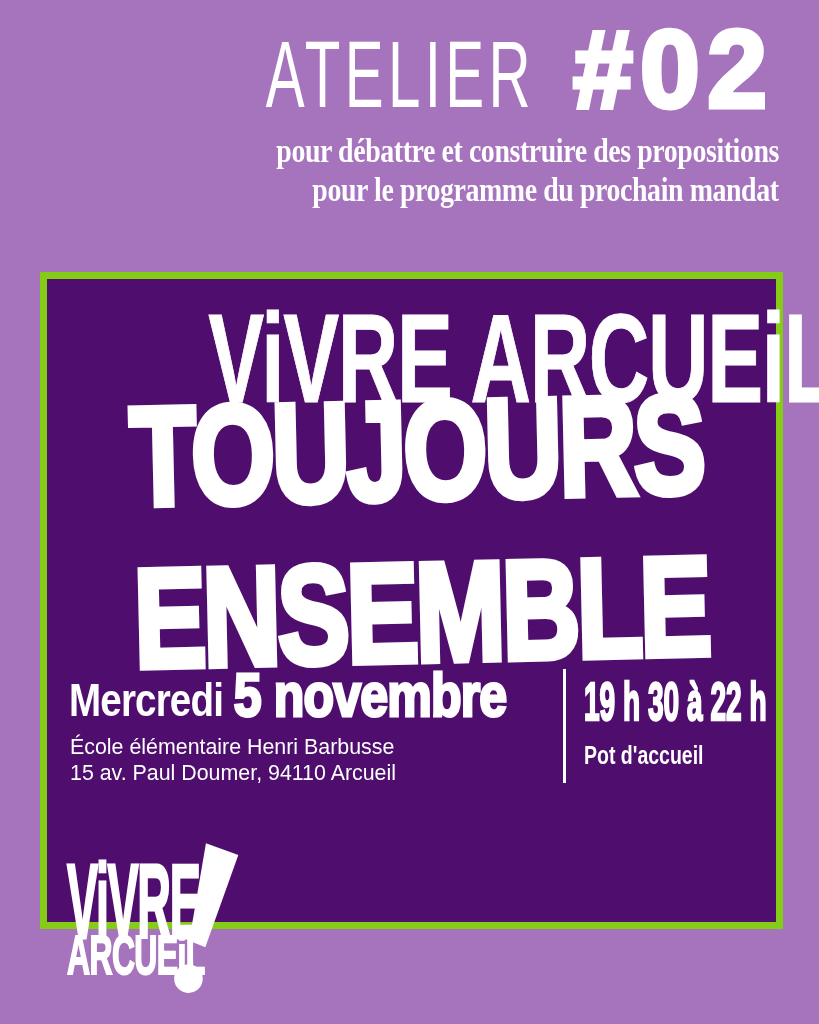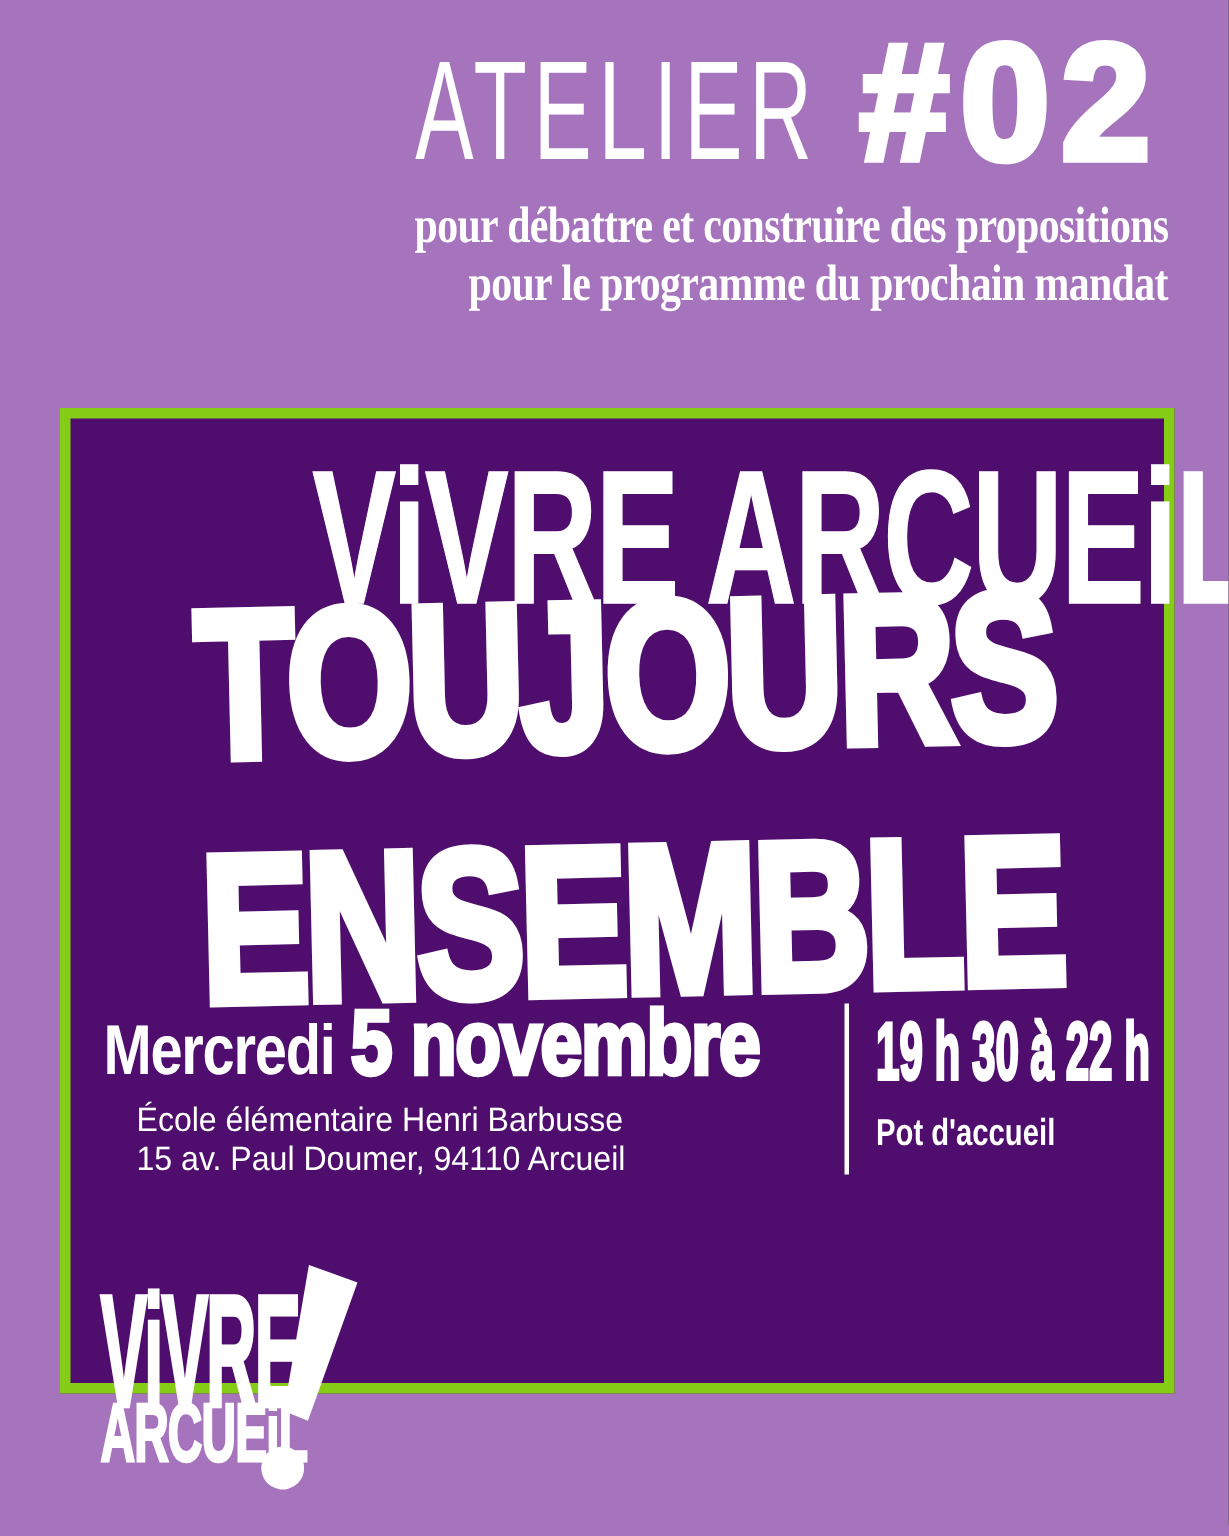--- a/index.html
+++ b/index.html
@@ -10,21 +10,21 @@
     overflow:hidden;
     font-family:"Liberation Sans",sans-serif;
     color:#fff;
     -webkit-font-smoothing:antialiased;
   }
   .nowrap{white-space:nowrap;}
 
   
   .title-row{
     position:absolute;top:14px;right:44px;
-    display:flex;align-items:baseline;gap:22px;
+    display:flex;align-items:baseline;gap:33px;
   }
   .atelier{
     display:inline-block;
     font-size:94px;font-weight:400;letter-spacing:7px;line-height:1;
     transform:scale(0.62,1);transform-origin:right center;white-space:nowrap;
   }
   .workshop-num{
     display:inline-block;
     font-size:110px;font-weight:700;letter-spacing:8px;line-height:1;
     -webkit-text-stroke:5px #fff;
@@ -64,21 +64,21 @@
     -webkit-text-stroke:7px #fff;
     transform:scale(0.77,1);transform-origin:center center;white-space:nowrap;
   }
   .date-line{
     position:absolute;left:22px;top:386px;
     display:flex;align-items:baseline;gap:13px;
     transform:scale(0.82,1);transform-origin:left center;white-space:nowrap;
   }
   .date-day{font-size:47px;font-weight:700;line-height:1;letter-spacing:-1px;}
   .date-num{font-size:61px;font-weight:700;line-height:1;letter-spacing:-1px;-webkit-text-stroke:3px #fff;}
-  .venue{position:absolute;left:23px;top:455px;line-height:26px;margin-left:21px;}
+  .venue{position:absolute;left:23px;top:455px;line-height:26px;}
   .venue div{
     font-size:22.5px;font-weight:400;letter-spacing:0;
     transform:scale(0.95,1);transform-origin:left center;white-space:nowrap;
   }
   .v-divider{
     position:absolute;left:516px;top:390px;width:3px;height:114px;background:#fff;
   }
   .time-range{
     position:absolute;left:537px;top:395px;
     font-size:54px;font-weight:700;line-height:1;letter-spacing:0;

